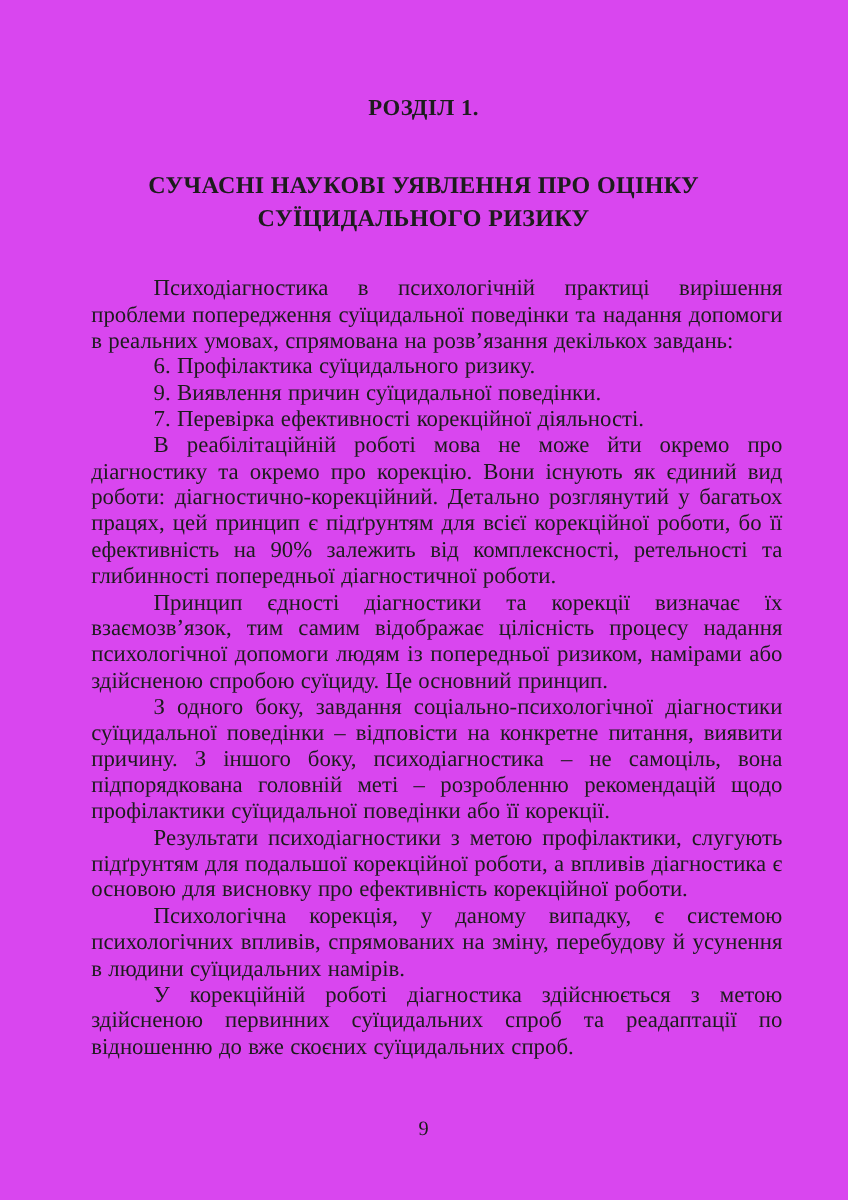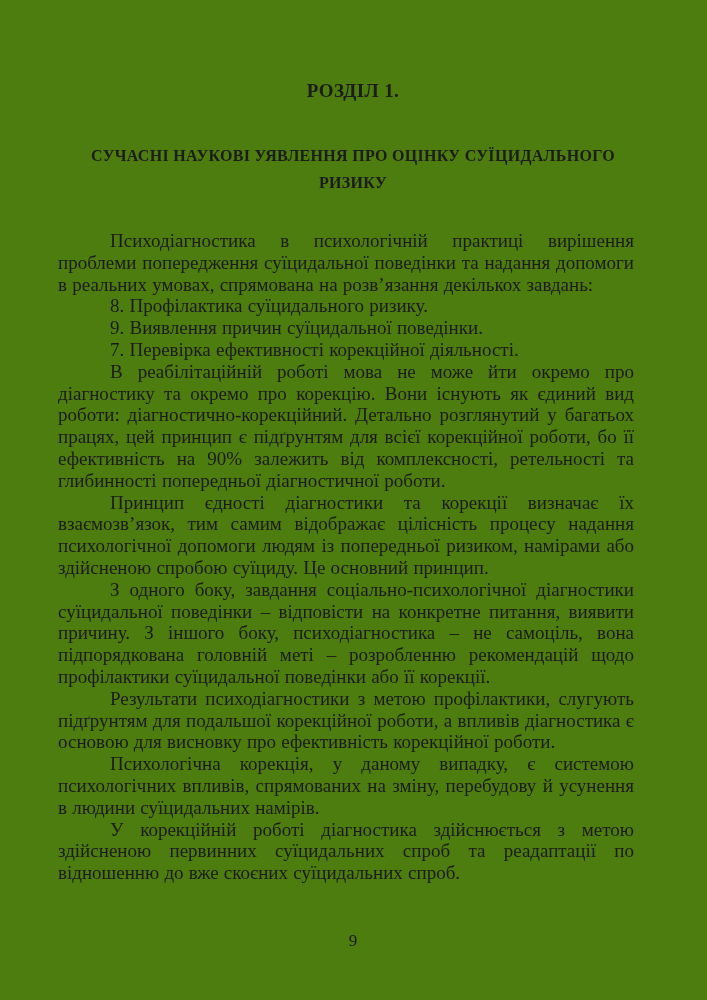--- a/index.html
+++ b/index.html
@@ -4,50 +4,50 @@
 <style>
   html, body {
     margin: 0;
     padding: 0;
     background: #ffffff;
   }
   .page {
     position: relative;
     width: 707px;
     height: 1000px;
-    background: #4d7c0f;
+    background: #d946ef;
     font-family: "Liberation Serif", "DejaVu Serif", serif;
     color: #1c1c1c;
     overflow: hidden;
   }
   .chapter-heading {
     position: absolute;
     top: 80px;
     left: 65px;
     width: 576px;
     text-align: center;
     font-size: 19px;
     font-weight: bold;
     letter-spacing: 0.4px;
   }
   .section-title {
     position: absolute;
     top: 142px;
     left: 65px;
     width: 576px;
     text-align: center;
-    font-size: 16px;
+    font-size: 20px;
     font-weight: bold;
     line-height: 27px;
     letter-spacing: 0.3px;
   }
   .body-text {
     position: absolute;
     top: 230px;
-    left: 58px;
+    left: 76px;
     width: 576px;
     font-size: 19px;
     line-height: 21.8px;
     text-align: justify;
   }
   .body-text p {
     margin: 0;
     padding: 0;
     text-indent: 52px;
     word-spacing: 0.5px;
@@ -64,21 +64,21 @@
 </head>
 <body>
 
 <div class="page">
   <div class="chapter-heading">РОЗДІЛ 1.</div>
 
   <div class="section-title">СУЧАСНІ НАУКОВІ УЯВЛЕННЯ ПРО ОЦІНКУ СУЇЦИДАЛЬНОГО РИЗИКУ</div>
 
   <div class="body-text">
       <p>Психодіагностика в психологічній практиці вирішення проблеми попередження суїцидальної поведінки та надання допомоги в реальних умовах, спрямована на розв’язання декількох завдань:</p>
-      <p>8. Профілактика суїцидального ризику.</p>
+      <p>6. Профілактика суїцидального ризику.</p>
       <p>9. Виявлення причин суїцидальної поведінки.</p>
       <p>7. Перевірка ефективності корекційної діяльності.</p>
       <p>В реабілітаційній роботі мова не може йти окремо про діагностику та окремо про корекцію. Вони існують як єдиний вид роботи: діагностично-корекційний. Детально розглянутий у багатьох працях, цей принцип є підґрунтям для всієї корекційної роботи, бо її ефективність на 90% залежить від комплексності, ретельності та глибинності попередньої діагностичної роботи.</p>
       <p>Принцип єдності діагностики та корекції визначає їх взаємозв’язок, тим самим відображає цілісність процесу надання психологічної допомоги людям із попередньої ризиком, намірами або здійсненою спробою суїциду. Це основний принцип.</p>
       <p>З одного боку, завдання соціально-психологічної діагностики суїцидальної поведінки – відповісти на конкретне питання, виявити причину. З іншого боку, психодіагностика – не самоціль, вона підпорядкована головній меті – розробленню рекомендацій щодо профілактики суїцидальної поведінки або її корекції.</p>
       <p>Результати психодіагностики з метою профілактики, слугують підґрунтям для подальшої корекційної роботи, а впливів діагностика є основою для висновку про ефективність корекційної роботи.</p>
       <p>Психологічна корекція, у даному випадку, є системою психологічних впливів, спрямованих на зміну, перебудову й усунення в людини суїцидальних намірів.</p>
       <p>У корекційній роботі діагностика здійснюється з метою здійсненою первинних суїцидальних спроб та реадаптації по відношенню до вже скоєних суїцидальних спроб.</p>
     </div>
 

